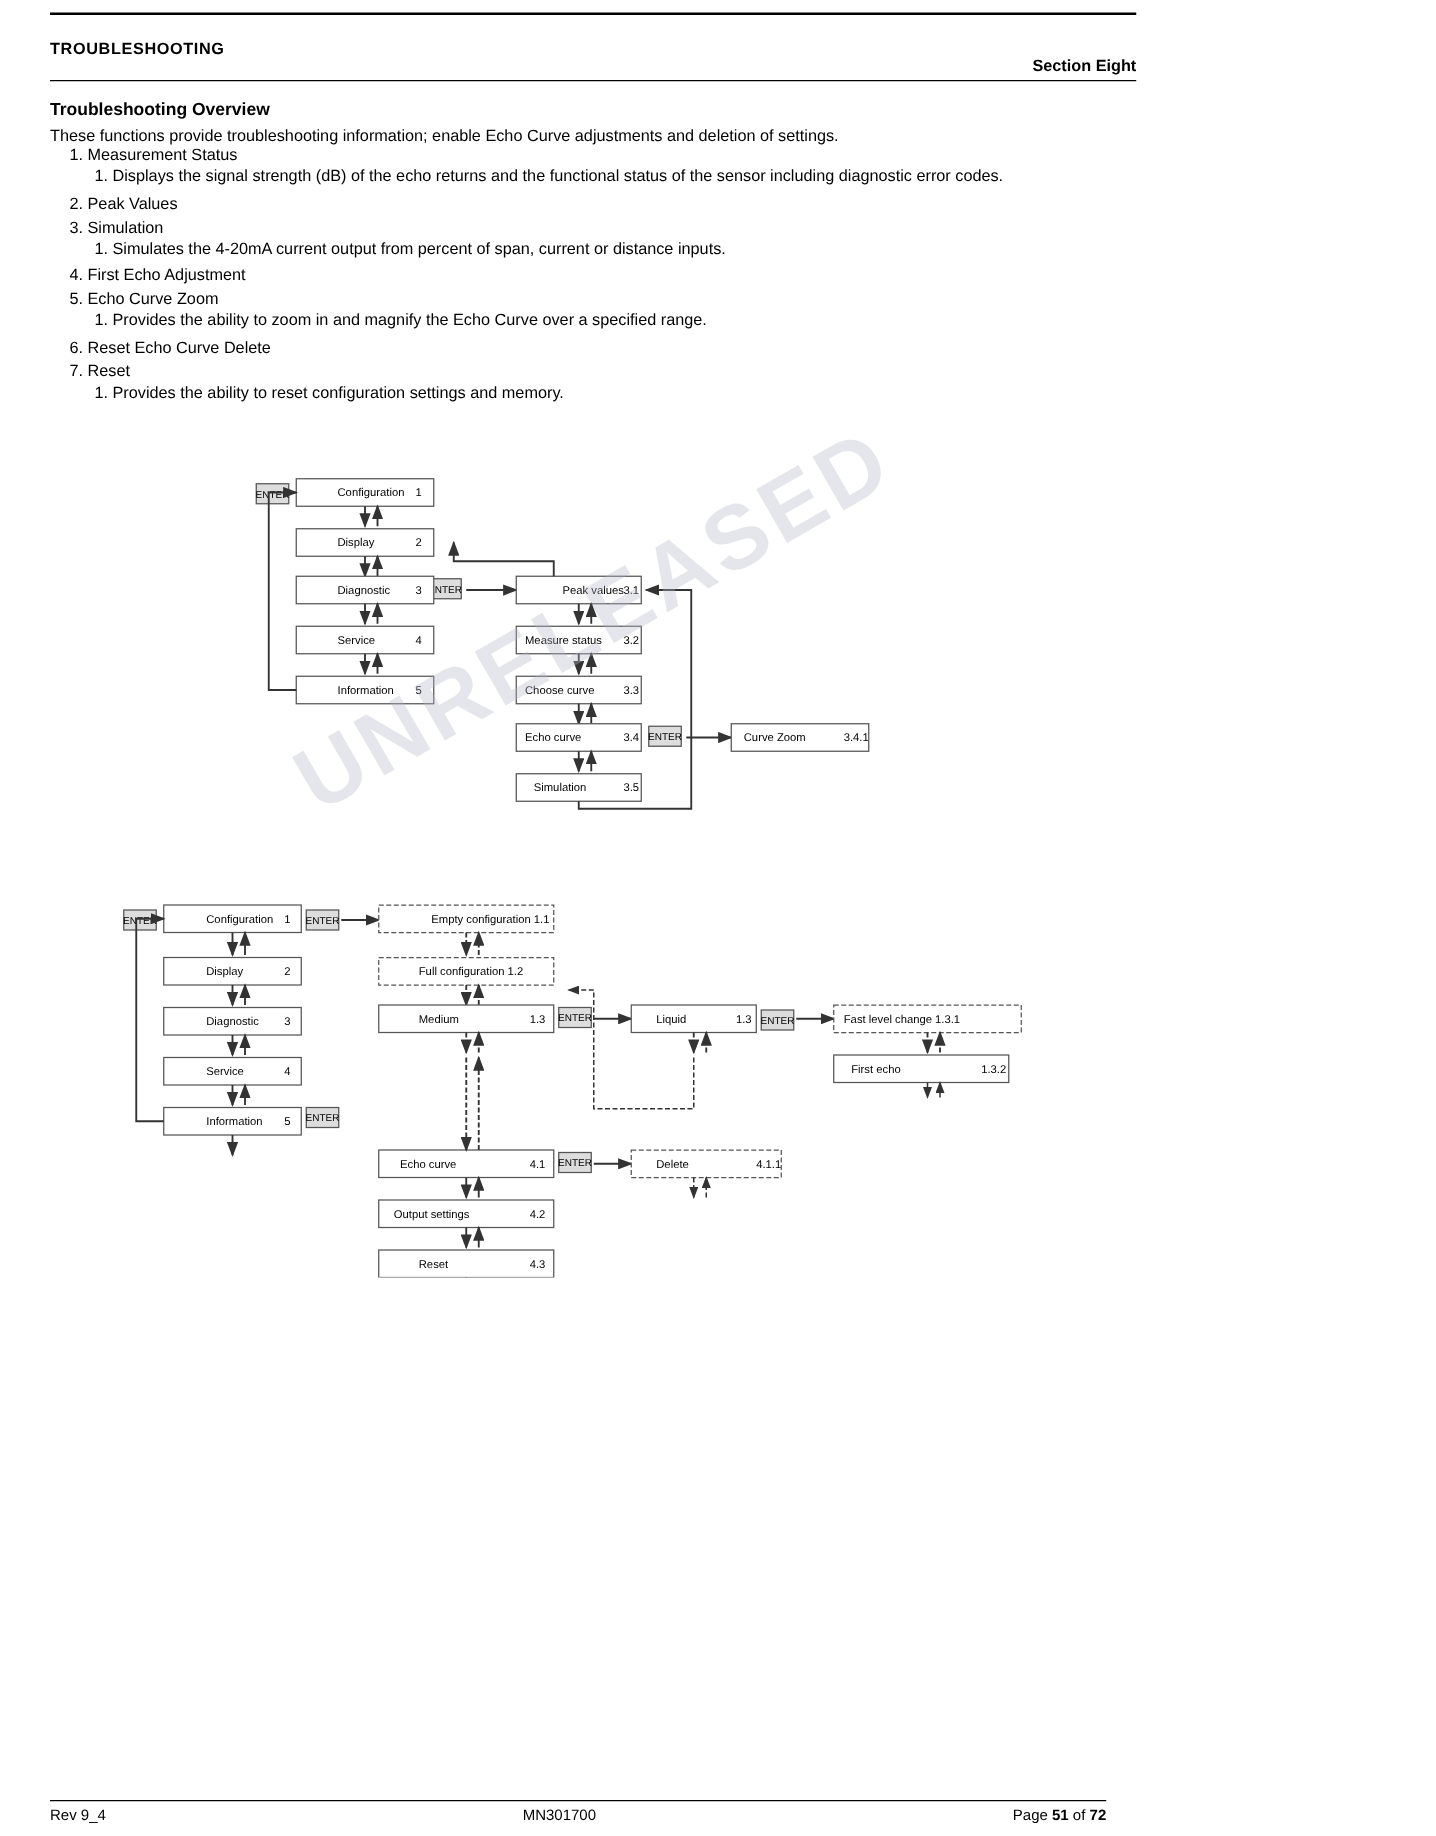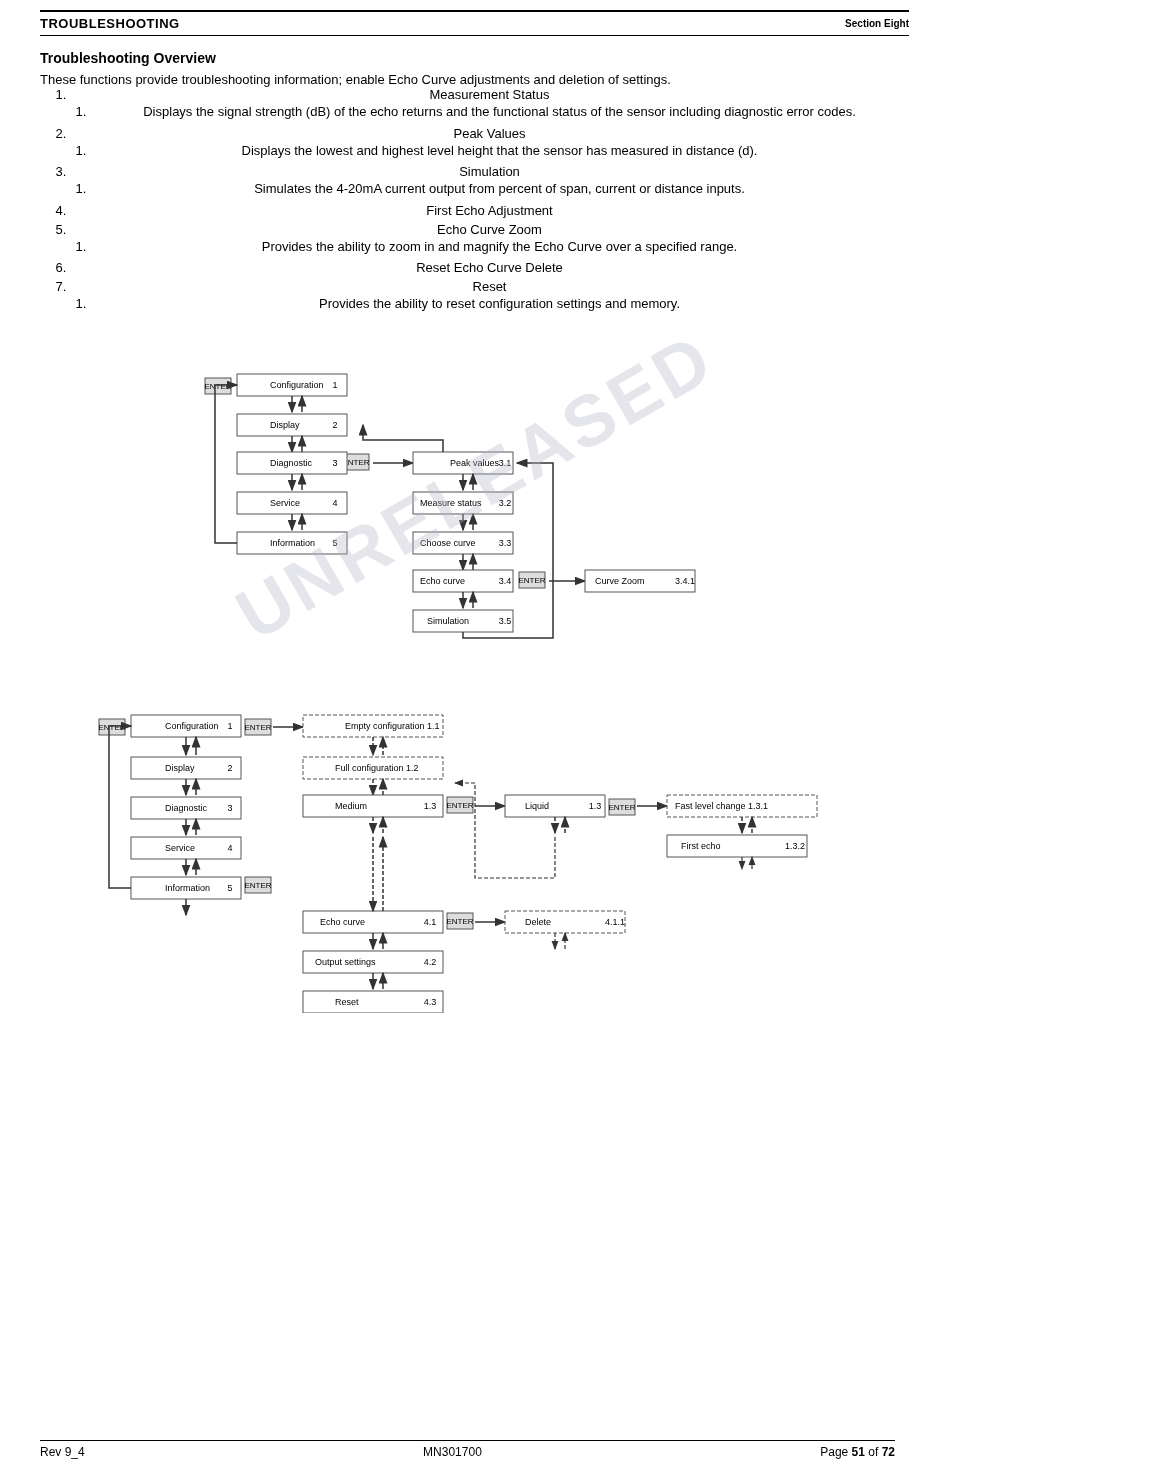--- a/index.html
+++ b/index.html
@@ -27,38 +27,38 @@
       padding: 4px 0;
       margin-bottom: 14px;
     }
     .header-left {
       font-weight: bold;
       font-size: 13px;
       letter-spacing: 0.5px;
     }
     .header-right {
       font-weight: bold;
-      font-size: 10px;
+      font-size: 13px;
+      margin-top: 29px;
     }
     .section-title {
       font-weight: bold;
       font-size: 14px;
       margin-bottom: 6px;
     }
     .intro-text {
       font-size: 13px;
       margin-bottom: 0;
     }
     ol.main-list {
       margin-left: 30px;
       font-size: 13px;
     }
     ol.main-list > li {
       margin-bottom: 4px;
-      text-align: center;
     }
     ol.sub-list {
       margin-left: 20px;
       list-style-type: decimal;
     }
     ol.sub-list > li {
       margin-bottom: 2px;
       line-height: 1.5;
     }
     .diagram-area {
@@ -81,21 +81,21 @@
       font-weight: bold;
       color: rgba(180, 180, 200, 0.35);
       pointer-events: none;
       white-space: nowrap;
       letter-spacing: 4px;
     }
     .footer {
       position: absolute;
       bottom: 10px;
       left: 40px;
-      right: 34px;
+      right: 44px;
       display: flex;
       justify-content: space-between;
       align-items: center;
       border-top: 1px solid #000;
       padding-top: 4px;
       font-size: 12px;
     }
     
     .box {
       fill: white;
@@ -146,23 +146,20 @@
 
   <ol class="main-list">
     <li>
       <span>Measurement Status</span>
       <ol class="sub-list">
         <li>Displays the signal strength (dB) of the echo returns and the functional status of the sensor including diagnostic error codes.</li>
       </ol>
     </li>
     <li>
       <span>Peak Values</span>
-      <ol class="sub-list">
-        <li>Displays the lowest and highest level height that the sensor has measured in distance (d).</li>
-      </ol>
     </li>
     <li>
       <span>Simulation</span>
       <ol class="sub-list">
         <li>Simulates the 4-20mA current output from percent of span, current or distance inputs.</li>
       </ol>
     </li>
     <li>
       <span>First Echo Adjustment</span>
     </li>

